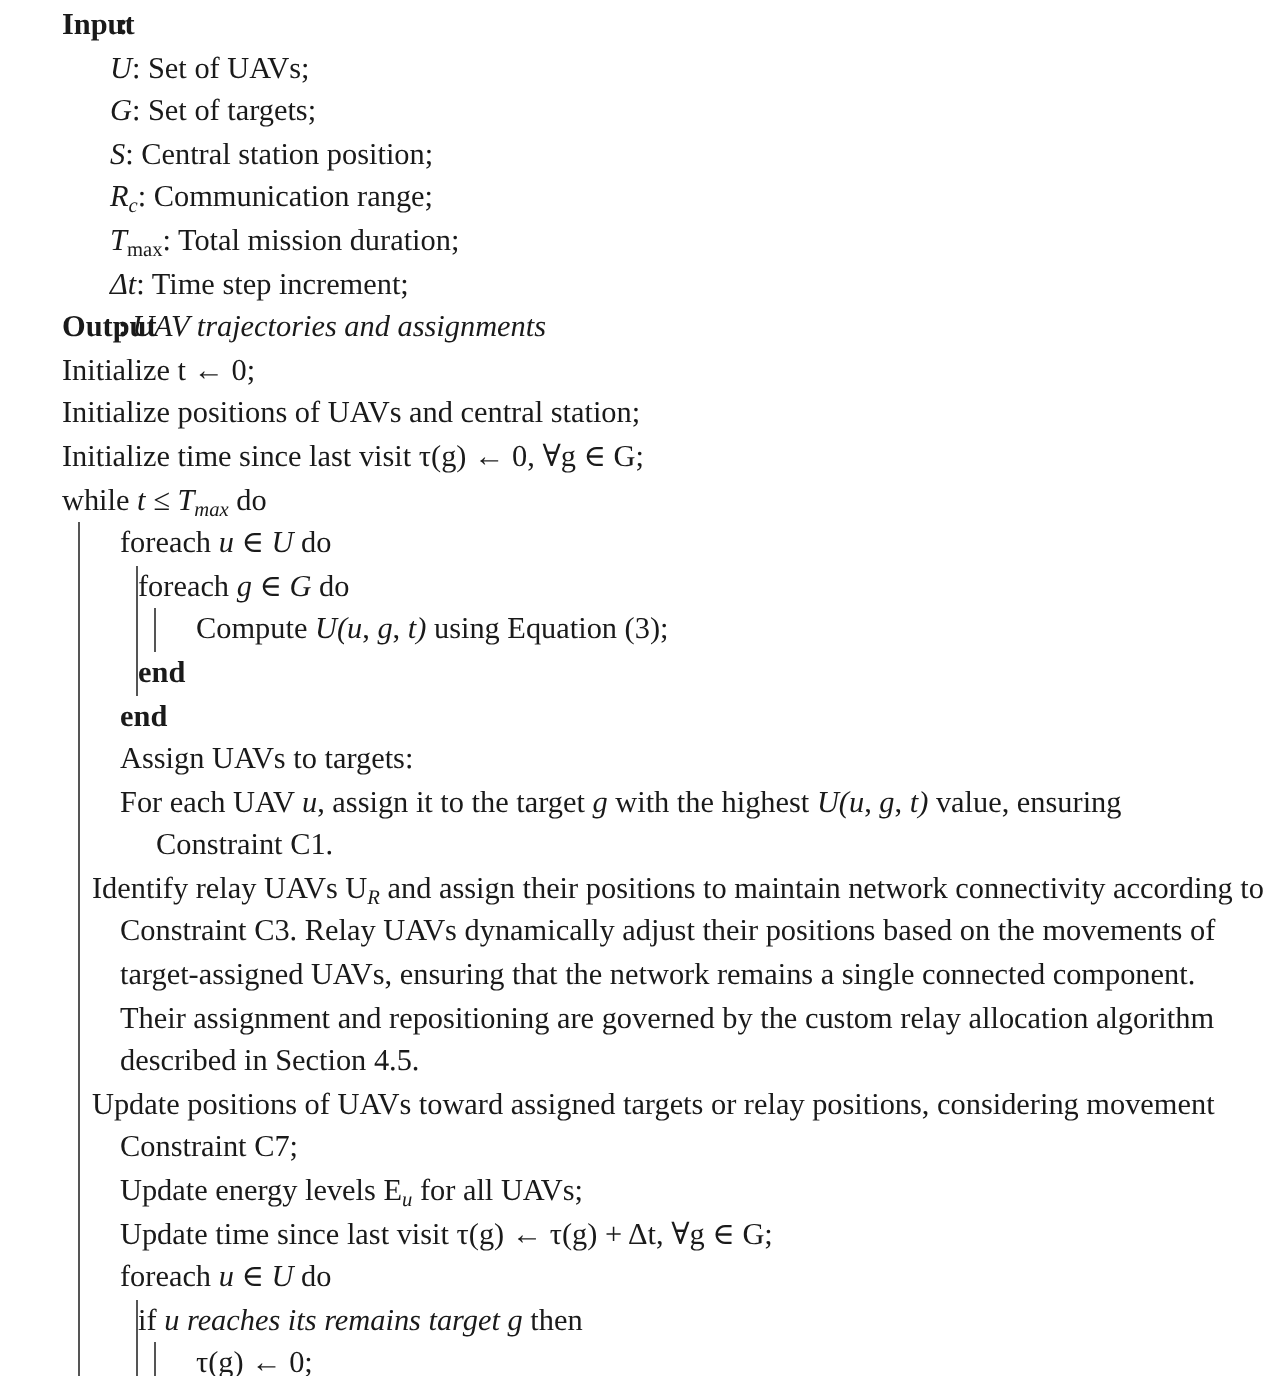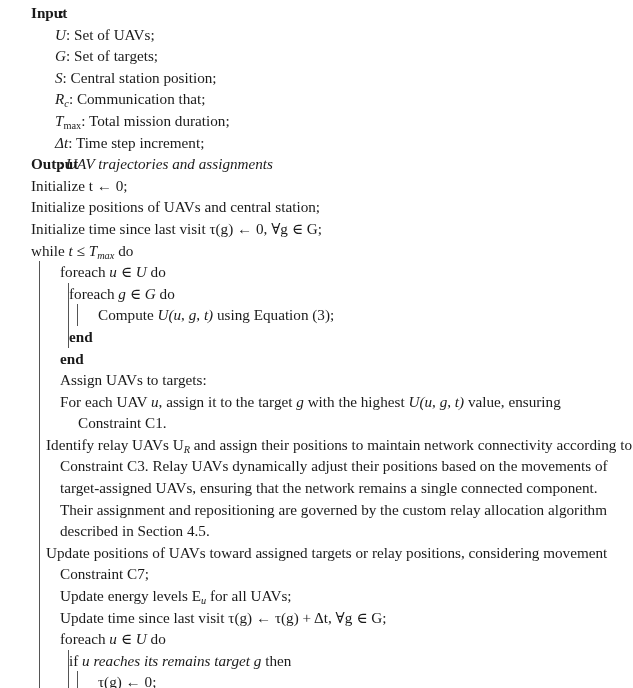--- a/index.html
+++ b/index.html
@@ -140,21 +140,21 @@
 
     <div class="io-item line">
       <span class="math">G</span><span>: Set of targets;</span>
     </div>
 
     <div class="io-item line">
       <span class="math">S</span><span>: Central station position;</span>
     </div>
 
     <div class="io-item line">
-      <span class="math">R</span><sub class="it">c</sub><span>: Communication that;</span>
+      <span class="math">R</span><sub class="it">c</sub><span>: Communication range;</span>
     </div>
 
     <div class="io-item line">
       <span class="math">T</span><sub class="up">max</sub><span>: Total mission duration;</span>
     </div>
 
     <div class="io-item line">
       <span class="math">Δt</span><span>: Time step increment;</span>
     </div>
 

